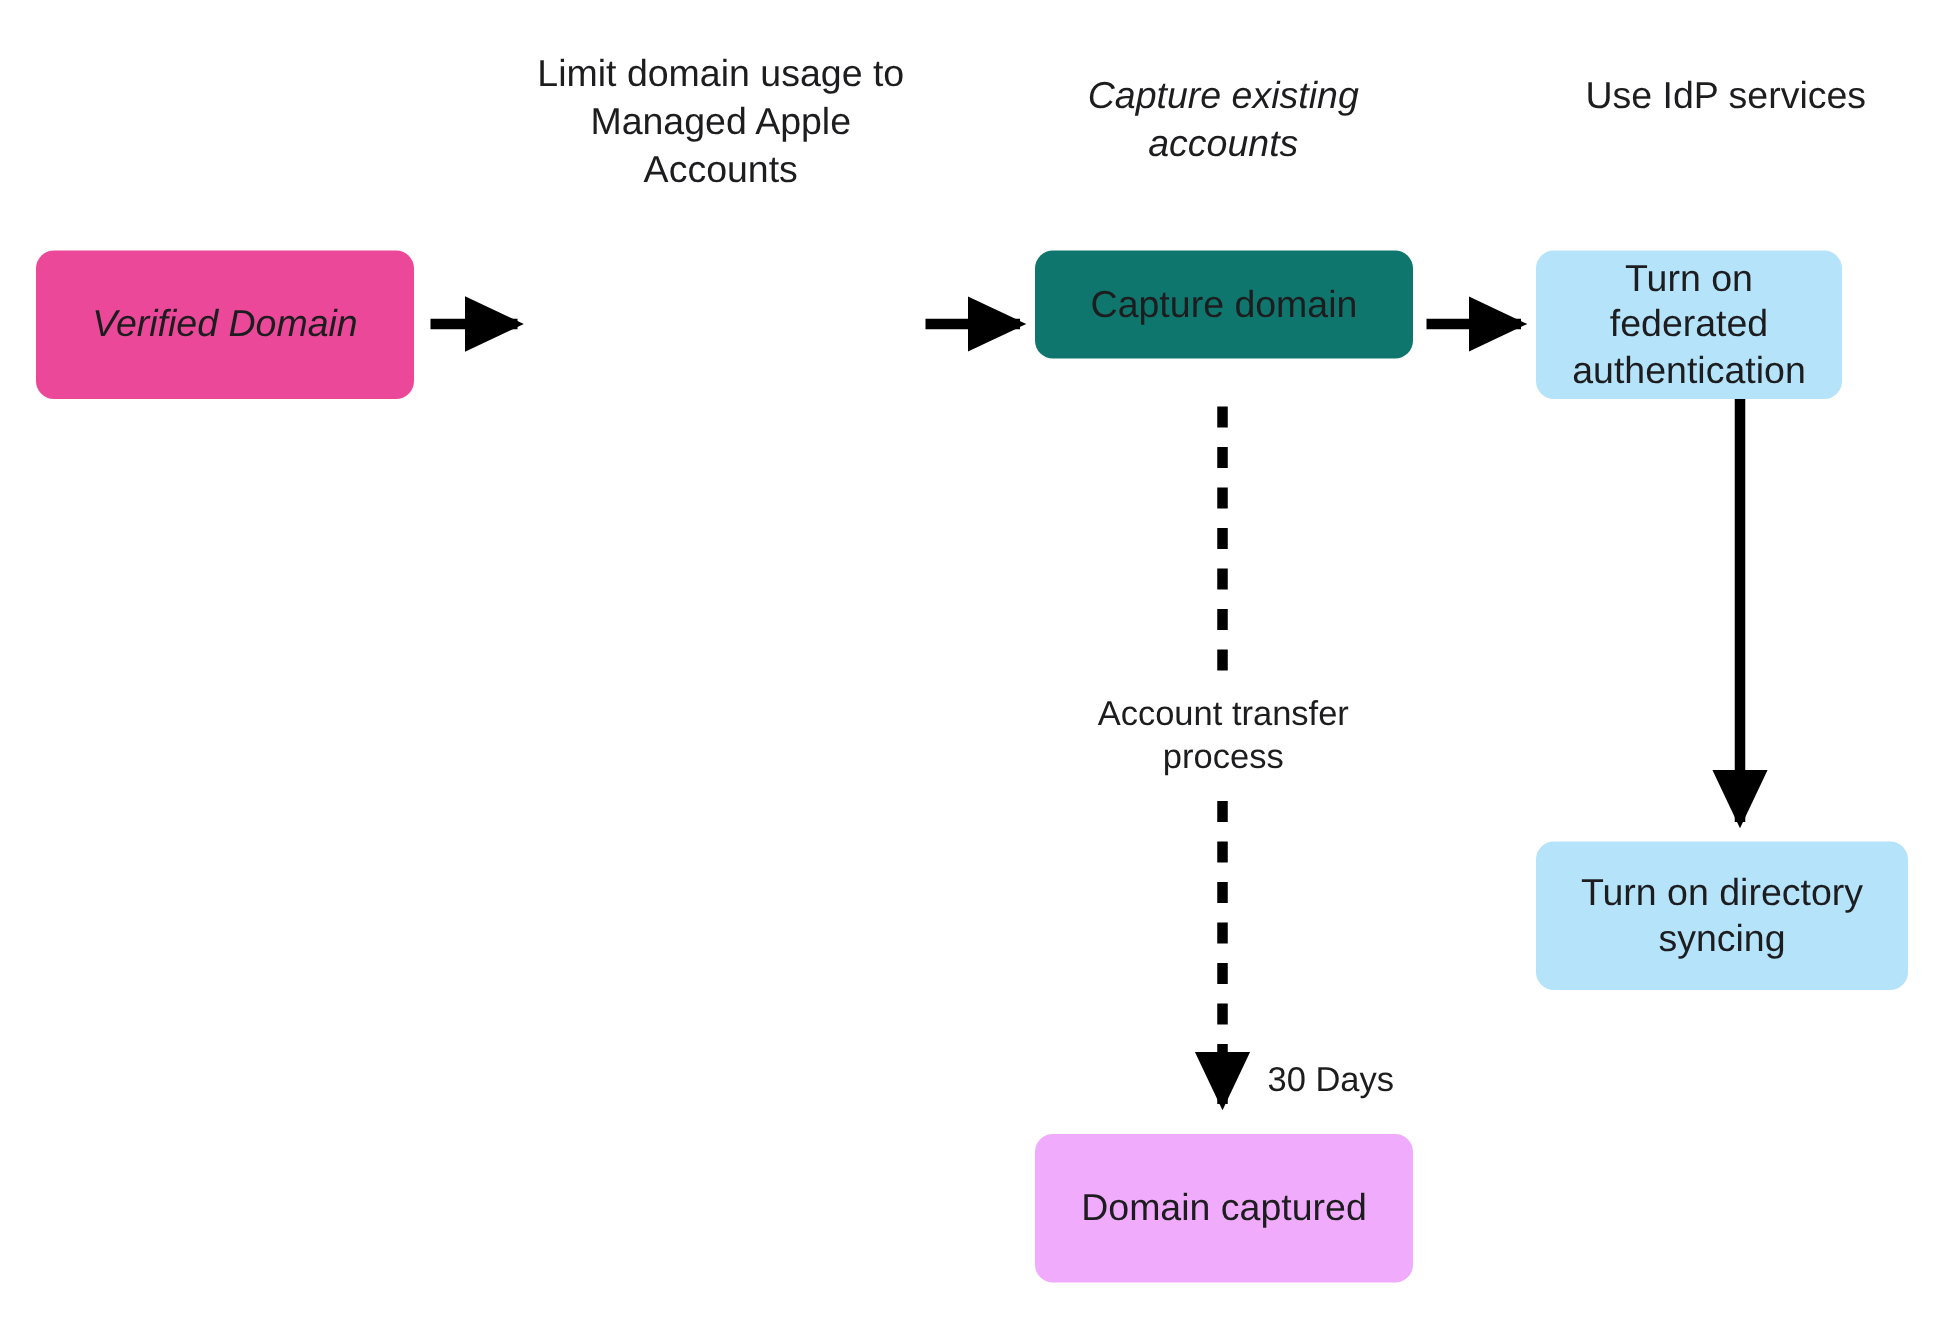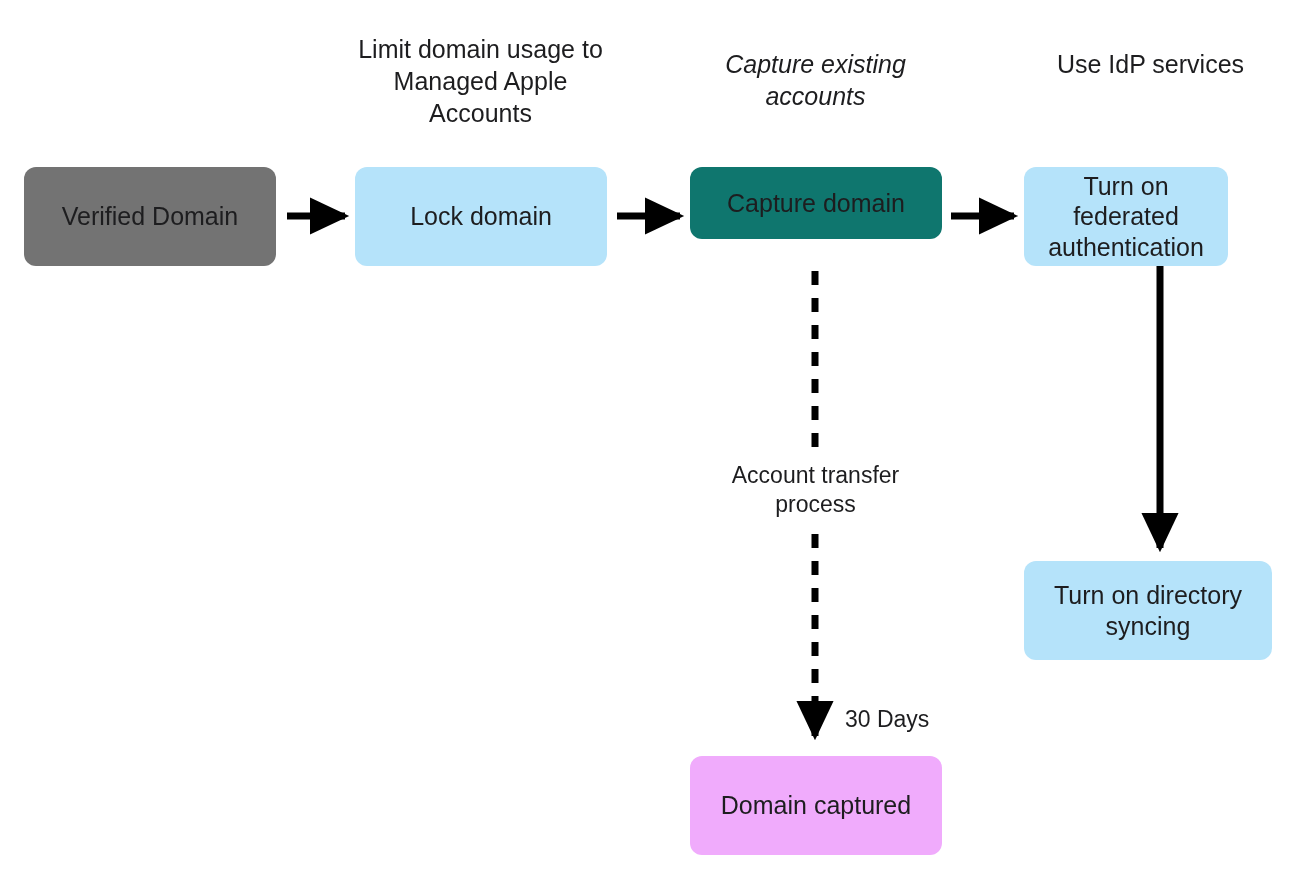--- a/index.html
+++ b/index.html
@@ -90,23 +90,22 @@
       <line x1="815" y1="534" x2="815" y2="736" stroke="#000000" stroke-width="7" stroke-dasharray="14 13" stroke-linecap="butt" marker-end="url(#arrowhead)"></line>
     </g>
   </svg>
 
   <div class="caption" style="left:355px; top:33px; width:251px;">Limit domain usage to Managed Apple Accounts</div>
 
   <div class="caption" style="left:690px; top:48px; width:251px;font-style:italic;">Capture existing accounts</div>
 
   <div class="caption" style="left:1045px; top:48px; width:211px;">Use IdP services</div>
 
-  <div class="node" style="left:24px; top:167px; width:252px; height:99px; background:#737373;">Verified Domain</div>
+  <div class="node" style="left:24px; top:167px; width:252px; height:99px; background:#ec4899;font-style:italic;">Verified Domain</div>
 
-  <div class="node" style="left:355px; top:167px; width:252px; height:99px; background:#b5e3fa;">Lock domain</div>
 
   <div class="node" style="left:690px; top:167px; width:252px; height:72px; background:#0f766e;">Capture domain</div>
 
   <div class="node" style="left:1024px; top:167px; width:204px; height:99px; background:#b5e3fa;">Turn on federated authentication</div>
 
   <div class="node" style="left:1024px; top:561px; width:248px; height:99px; background:#b5e3fa;">Turn on directory syncing</div>
 
   <div class="node" style="left:690px; top:756px; width:252px; height:99px; background:#f0abfc;">Domain captured</div>
 
   <div class="edge-label multiline" style="left:690px; top:461px; width:251px;">Account transfer process</div>

